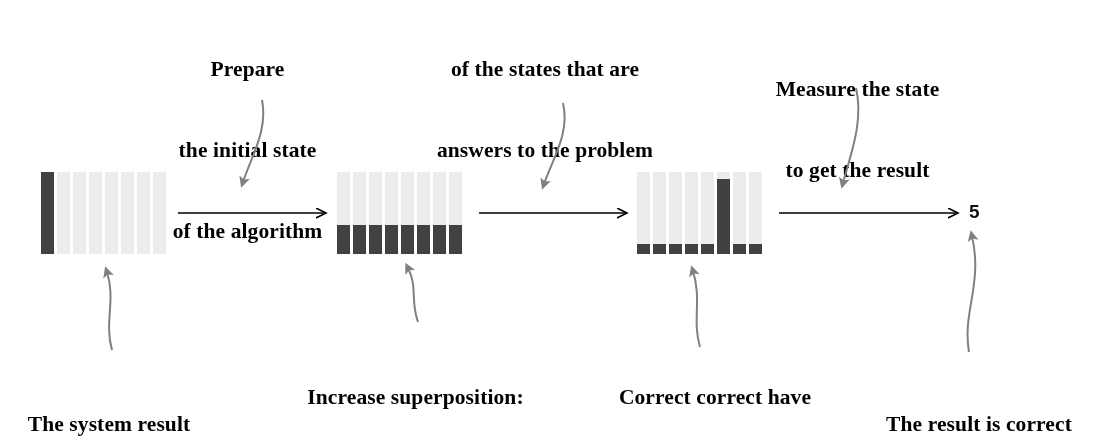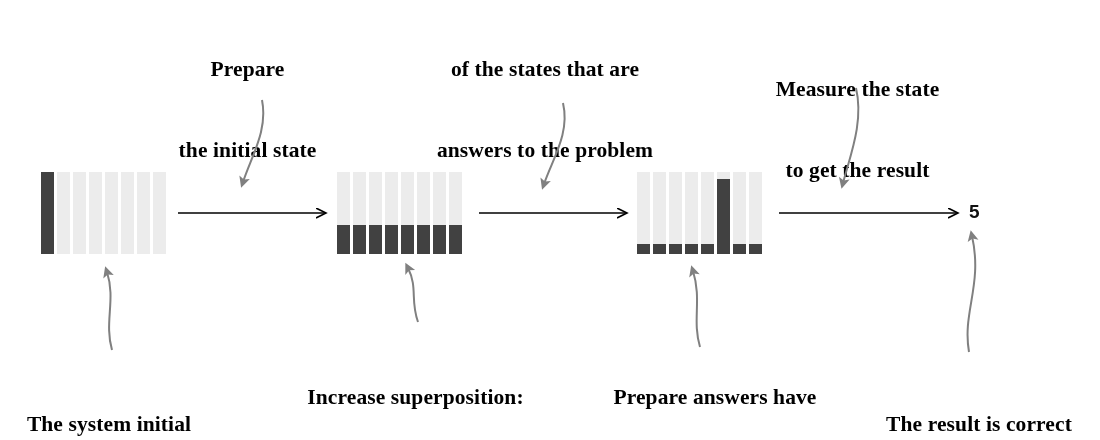--- a/index.html
+++ b/index.html
@@ -70,45 +70,46 @@
   }
 </style>
 </head>
 <body>
 
 <div id="canvas">
 
   <div class="caption" style="left:125px; top:2px; width:245px;">
     <span class="ln">Prepare</span>
     <span class="ln">the initial state</span>
+    <span class="ln">of the algorithm</span>
   </div>
 
   <div class="caption" style="left:400px; top:2px; width:290px;">
     <span class="ln">of the states that are</span>
     <span class="ln">answers to the problem</span>
   </div>
 
   <div class="caption" style="left:740px; top:22px; width:235px;">
     <span class="ln">Measure the state</span>
     <span class="ln">to get the result</span>
   </div>
 
   <div class="caption" style="left:0px; top:357px; width:218px;">
-    <span class="ln">The system initial</span>
+    <span class="ln">The system result</span>
     
   </div>
 
   <div class="caption" style="left:268px; top:330px; width:295px;">
     <span class="ln">Increase superposition:</span>
     
     
   </div>
 
   <div class="caption" style="left:575px; top:330px; width:280px;">
-    <span class="ln">Prepare answers have</span>
+    <span class="ln">Correct correct have</span>
     
     
   </div>
 
   <div class="caption" style="left:858px; top:357px; width:242px;">
     <span class="ln">The result is correct</span>
     
   </div>
 
   <div class="bargroup" style="left:41px; top:172px; height:82px;">

